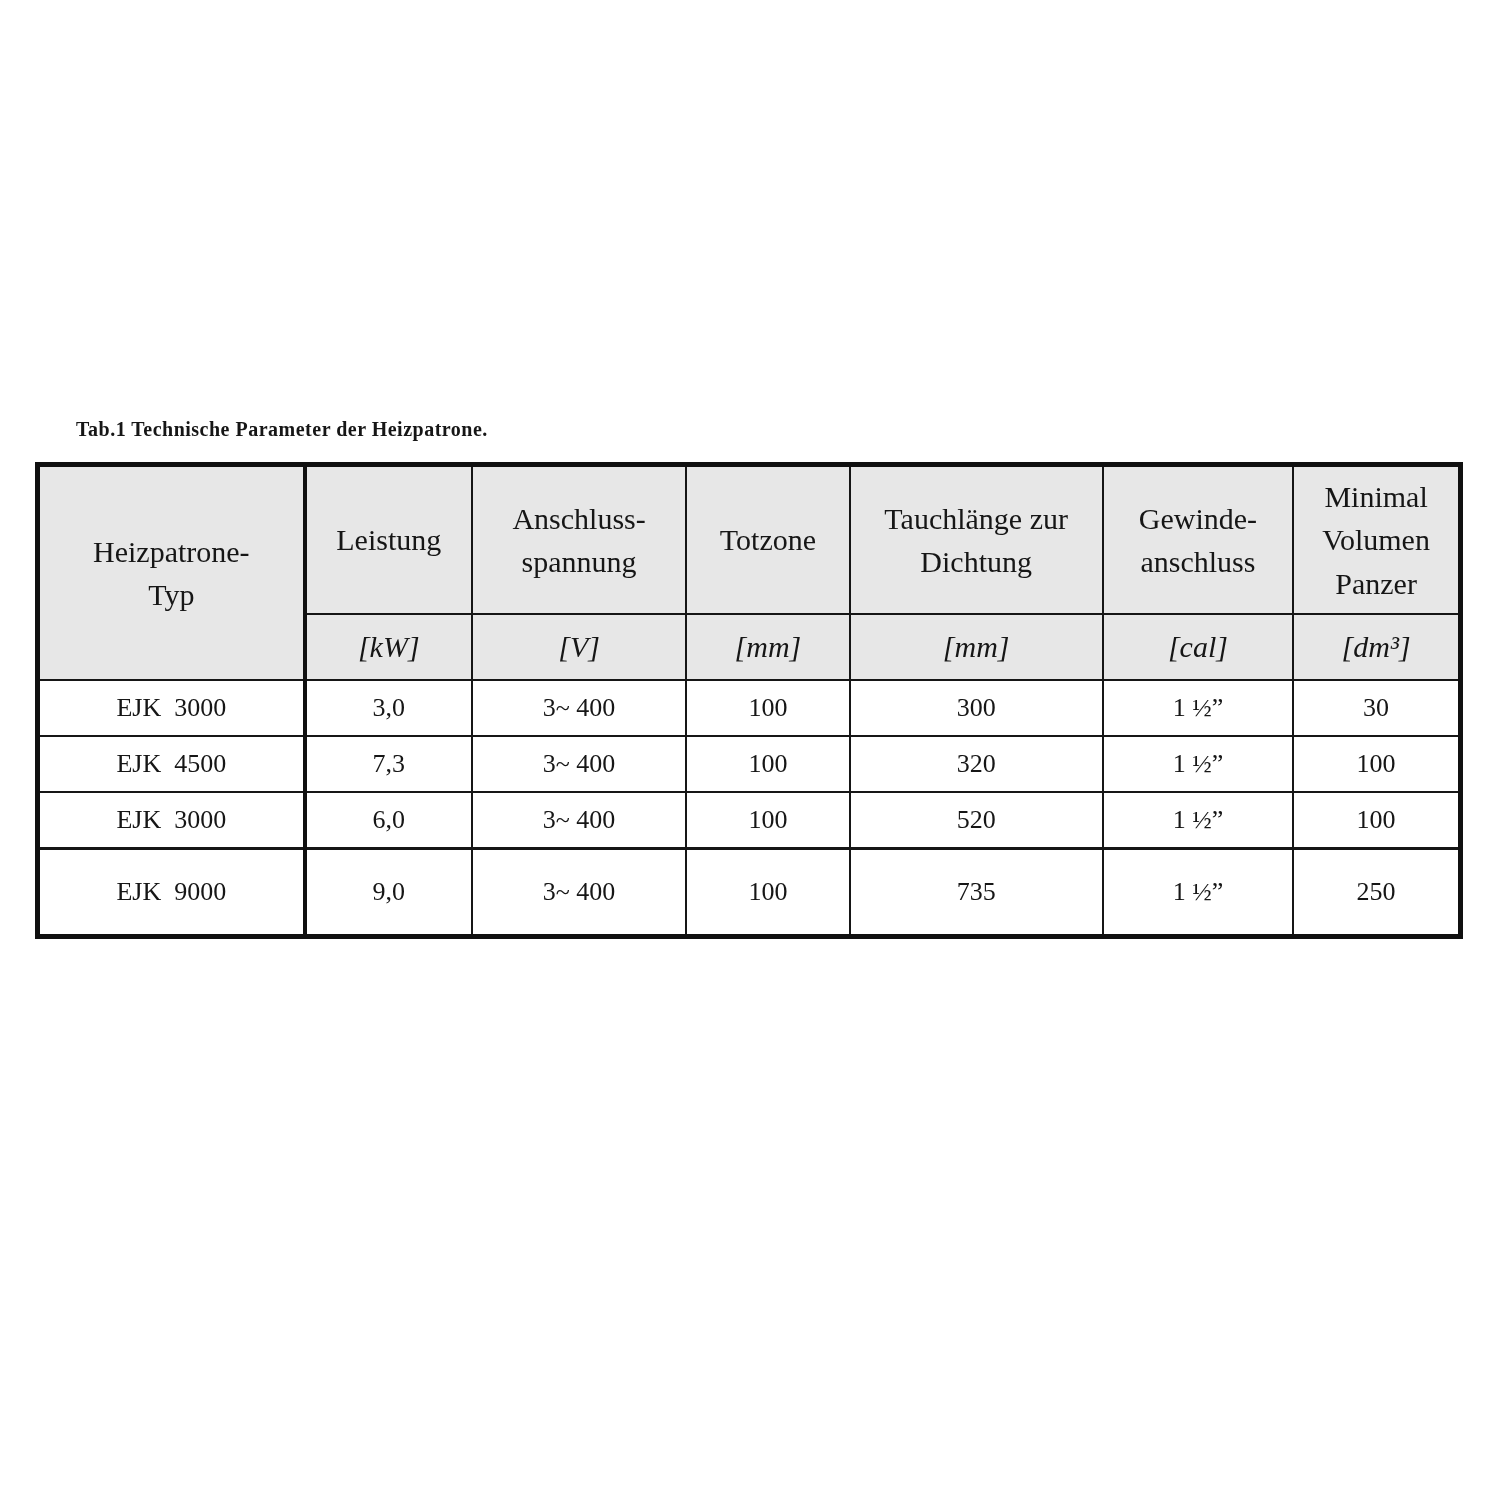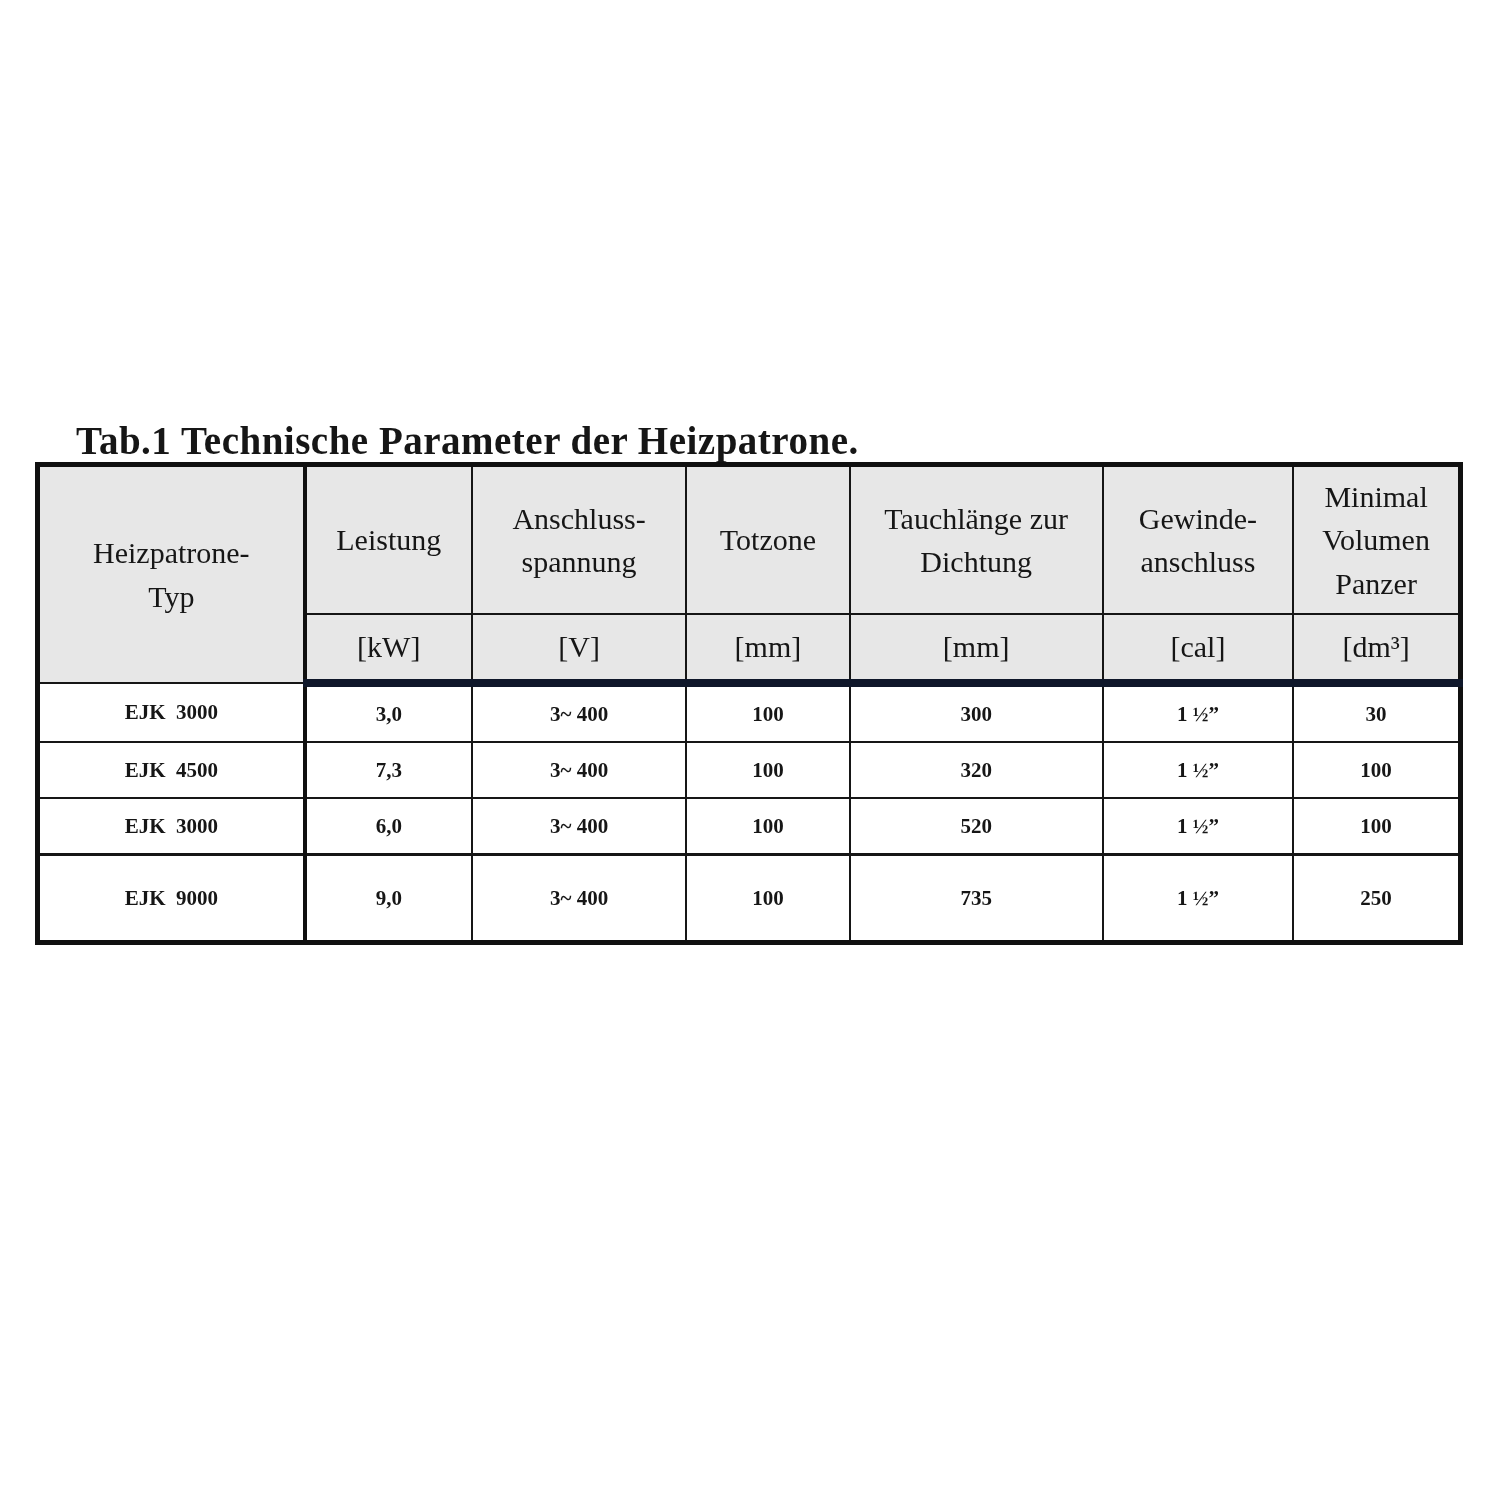--- a/index.html
+++ b/index.html
@@ -14,21 +14,21 @@
   .stage {
     position: relative;
     width: 1500px;
     height: 1500px;
     overflow: hidden;
   }
   .doc-title {
     position: absolute;
     left: 76px;
     top: 418px;
-    font-size: 39px;
+    font-size: 20px;
     font-weight: bold;
     letter-spacing: 0.5px;
     white-space: pre;
   }
   table.param-table {
     position: absolute;
     left: 35px;
     top: 462px;
     width: 1428px;
     border-collapse: collapse;
@@ -43,23 +43,23 @@
     padding: 0 6px;
     white-space: pre-wrap;
     line-height: 1.45;
   }
   
   tr.hdr-names td, tr.hdr-units td, td.hdr-type {
     background: #e7e7e7;
   }
   
   tr.hdr-names td { height: 146px; font-size: 30px; }
-  tr.hdr-units td { height: 64px; border-bottom: 8px solid #0f172a; }
+  tr.hdr-units td { height: 64px; border-bottom: 1px solid #0f172a; font-style: italic; }
   td.hdr-type { border-bottom: 4px solid #101010; }
-  tr.body-row td { height: 54px; font-size: 21px; font-weight: bold; }
+  tr.body-row td { height: 54px; font-size: 26px; }
   tr.body-row-last td { height: 84px; }
   tr.body-row-3 td { border-bottom-width: 3px; }
   
   .thick-right { border-right: 4px solid #101010 !important; }
   
   .mid-right { border-right-width: 3px; }
 </style>
 </head>
 <body>
 

